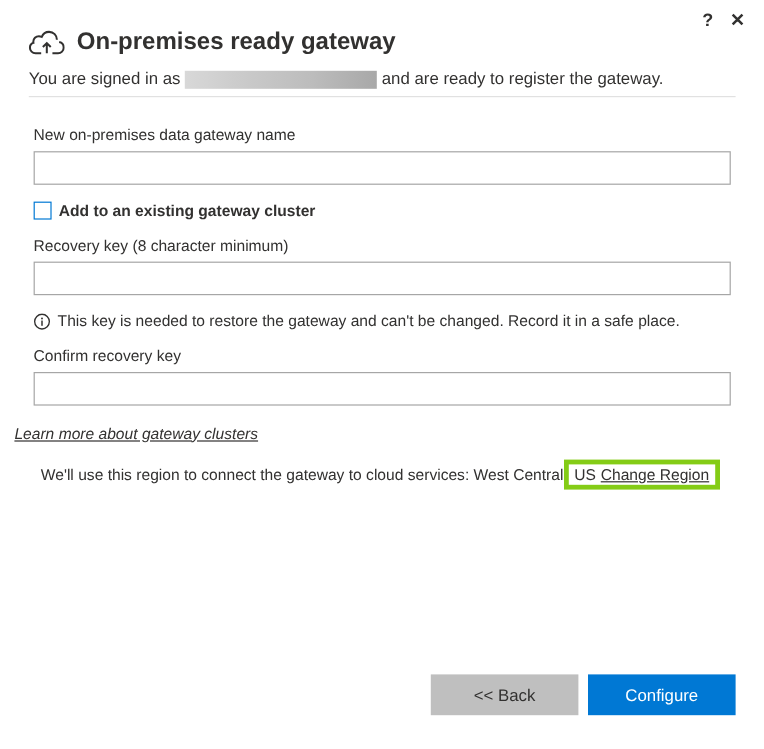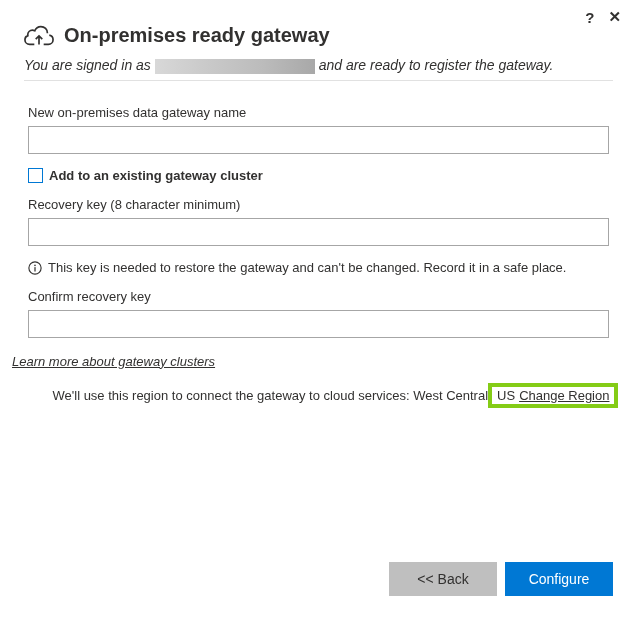--- a/index.html
+++ b/index.html
@@ -43,21 +43,20 @@
     .title {
       font-size: 20px;
       font-weight: 600;
       color: #323130;
     }
     .signed-in {
       padding: 8px 24px 4px 24px;
       font-size: 14px;
       color: #323130;
       line-height: 1.4;
-      font-style: italic;
     }
     .redacted {
       display: inline-block;
       background: linear-gradient(to right, #d8d8d8, #c9c9c9, #bcbcbc, #a8a8a8);
       width: 160px;
       height: 15px;
       vertical-align: middle;
     }
     .divider {
       border: none;
@@ -124,38 +123,37 @@
       margin-bottom: 14px;
       font-size: 13px;
       font-style: italic;
     }
     .region-row {
       padding-left: 34px;
       font-size: 13px;
       display: flex;
       flex-wrap: wrap;
       align-items: center;
-      justify-content: center;
     }
     .highlight-box {
       border: 4px solid #84cc16;
       padding: 1px 5px;
       display: inline-flex;
       align-items: center;
       gap: 4px;
     }
     .footer {
       position: absolute;
       bottom: 28px;
       right: 24px;
       display: flex;
       gap: 8px;
     }
     .btn {
-      width: 108px;
+      width: 123px;
       height: 34px;
       border: none;
       font-size: 14px;
       font-family: inherit;
       cursor: pointer;
       display: flex;
       align-items: center;
       justify-content: center;
     }
     .btn-back {

